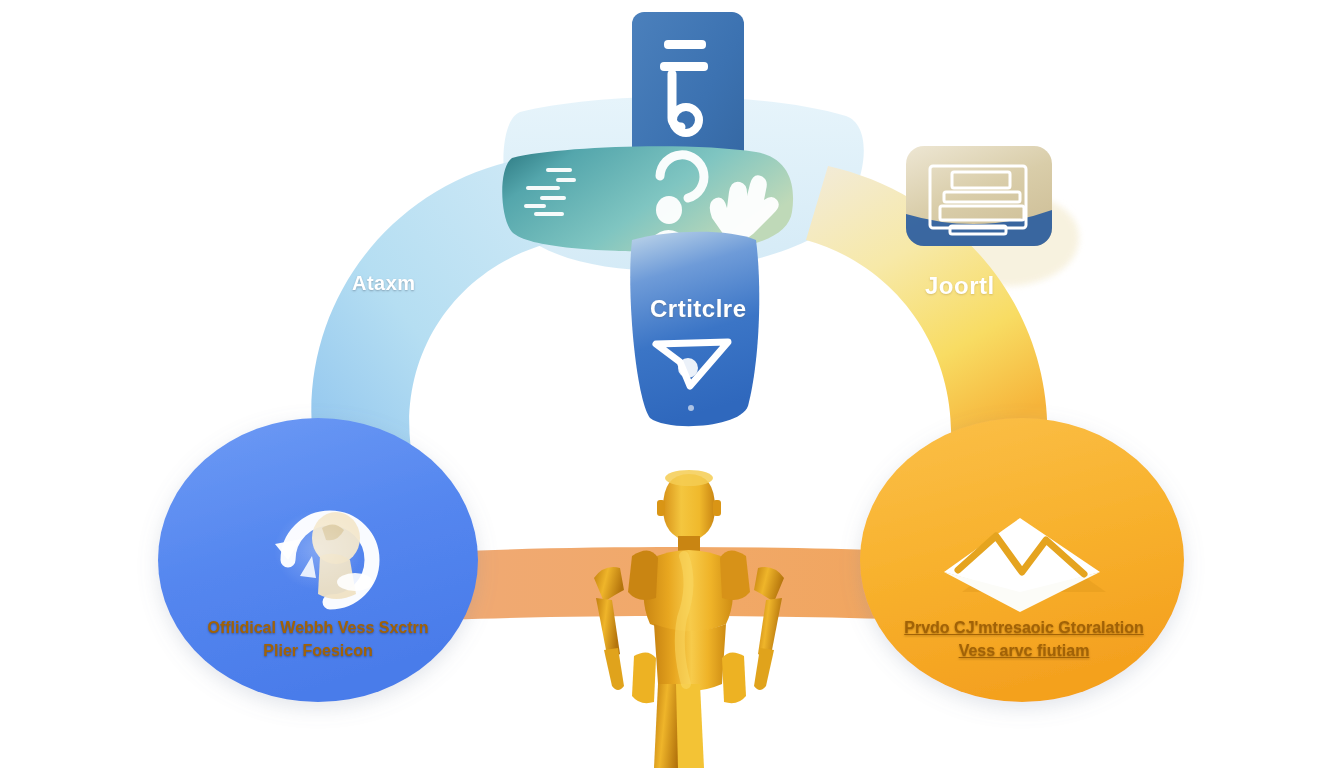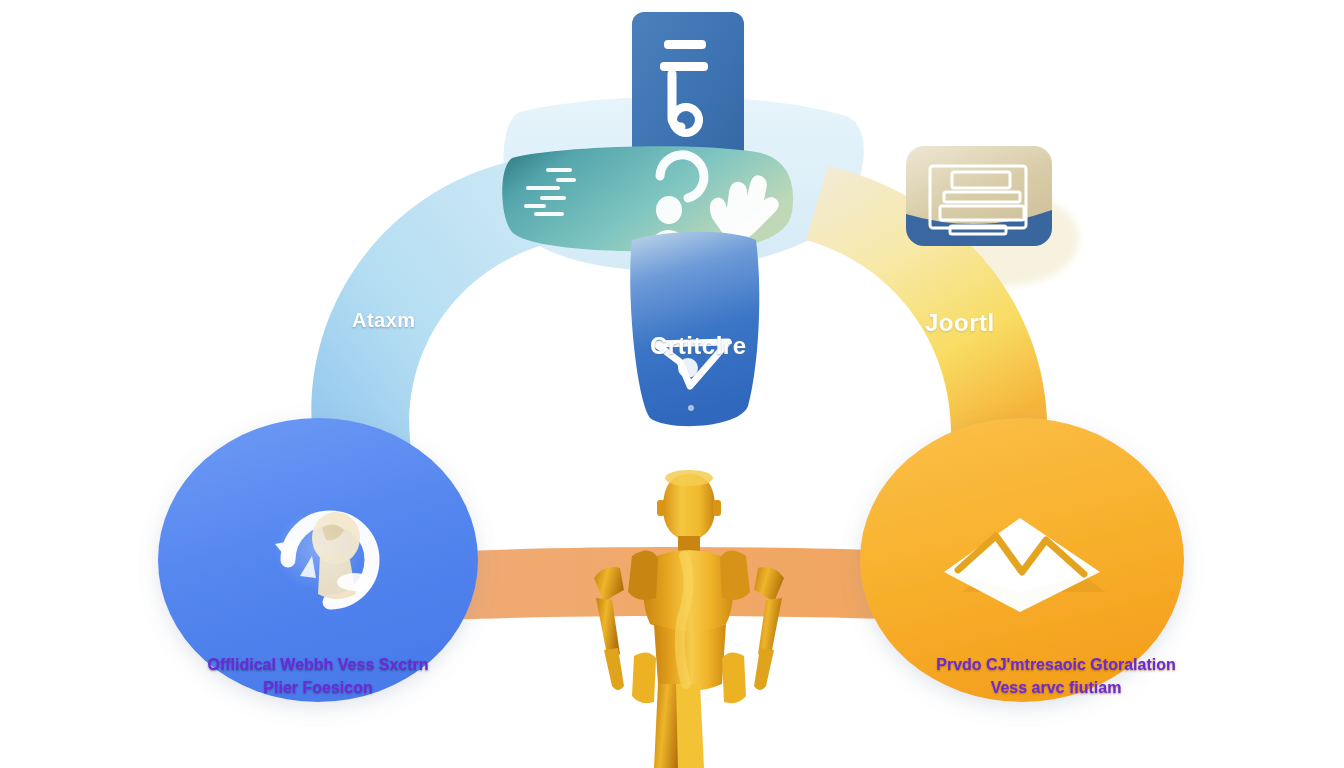--- a/index.html
+++ b/index.html
@@ -23,47 +23,46 @@
   #scene {
     position: absolute;
     inset: 0;
     width: 1344px;
     height: 768px;
   }
   .label-layer {
     position: absolute;
     inset: 0;
     pointer-events: none;
-    margin-top: 37px;
   }
   .arc-label {
     position: absolute;
     color: #ffffff;
     font-weight: 700;
     letter-spacing: 0.5px;
     text-shadow: 0 1px 2px rgba(90,110,130,0.55);
     white-space: nowrap;
   }
   .arc-label.left  { left: 352px; top: 272px; font-size: 20px; }
   .arc-label.mid   { left: 650px; top: 295px; font-size: 24px; }
   .arc-label.right { left: 925px; top: 272px; font-size: 24px; text-shadow: 0 1px 2px rgba(190,160,80,0.55); }
 
   .node-caption {
     position: absolute;
     width: 300px;
     text-align: center;
-    color: #6d28d9;
+    color: #a16207;
     font-size: 16px;
     font-weight: 700;
     line-height: 23px;
     text-shadow: 0 1px 2px rgba(40,60,110,0.65);
     white-space: nowrap;
   }
   .node-caption.left  { left: 168px;  top: 616px; }
-  .node-caption.right { left: 906px;  top: 616px; text-shadow: 0 1px 2px rgba(150,95,10,0.7); }
+  .node-caption.right { left: 874px;  top: 616px; text-shadow: 0 1px 2px rgba(150,95,10,0.7); text-decoration: underline; }
   .node-caption .l2 { display: block; }
 </style>
 </head>
 <body>
 
 <div id="stage">
 
   <svg id="scene" viewBox="0 0 1344 768" xmlns="http://www.w3.org/2000/svg">
     <defs>
       <linearGradient id="gArcLeft" x1="0" y1="1" x2="1" y2="0">

